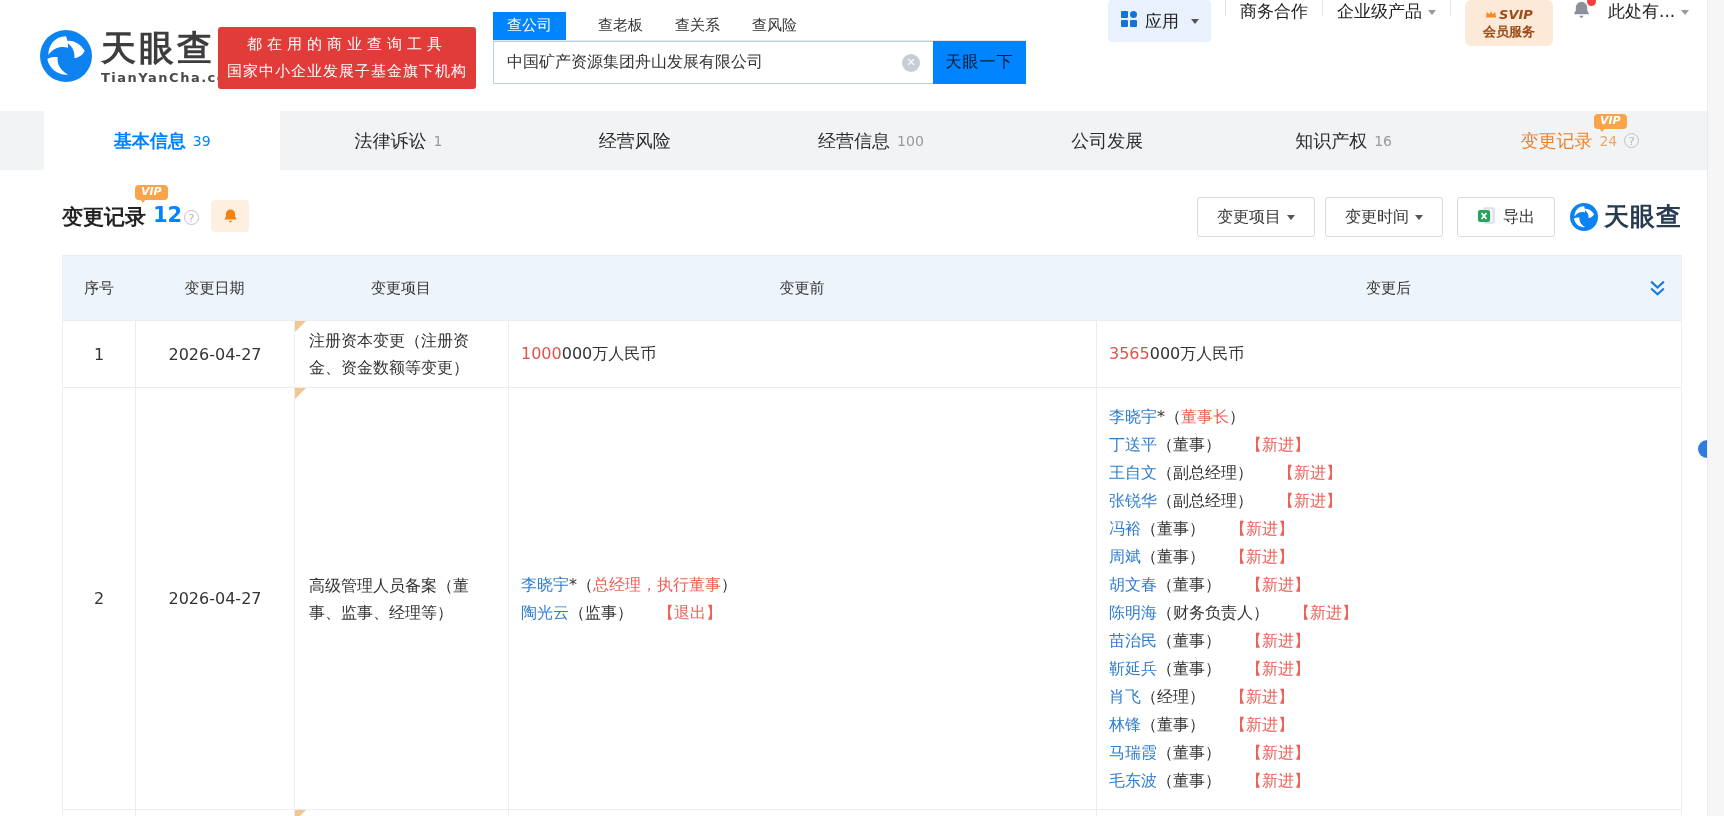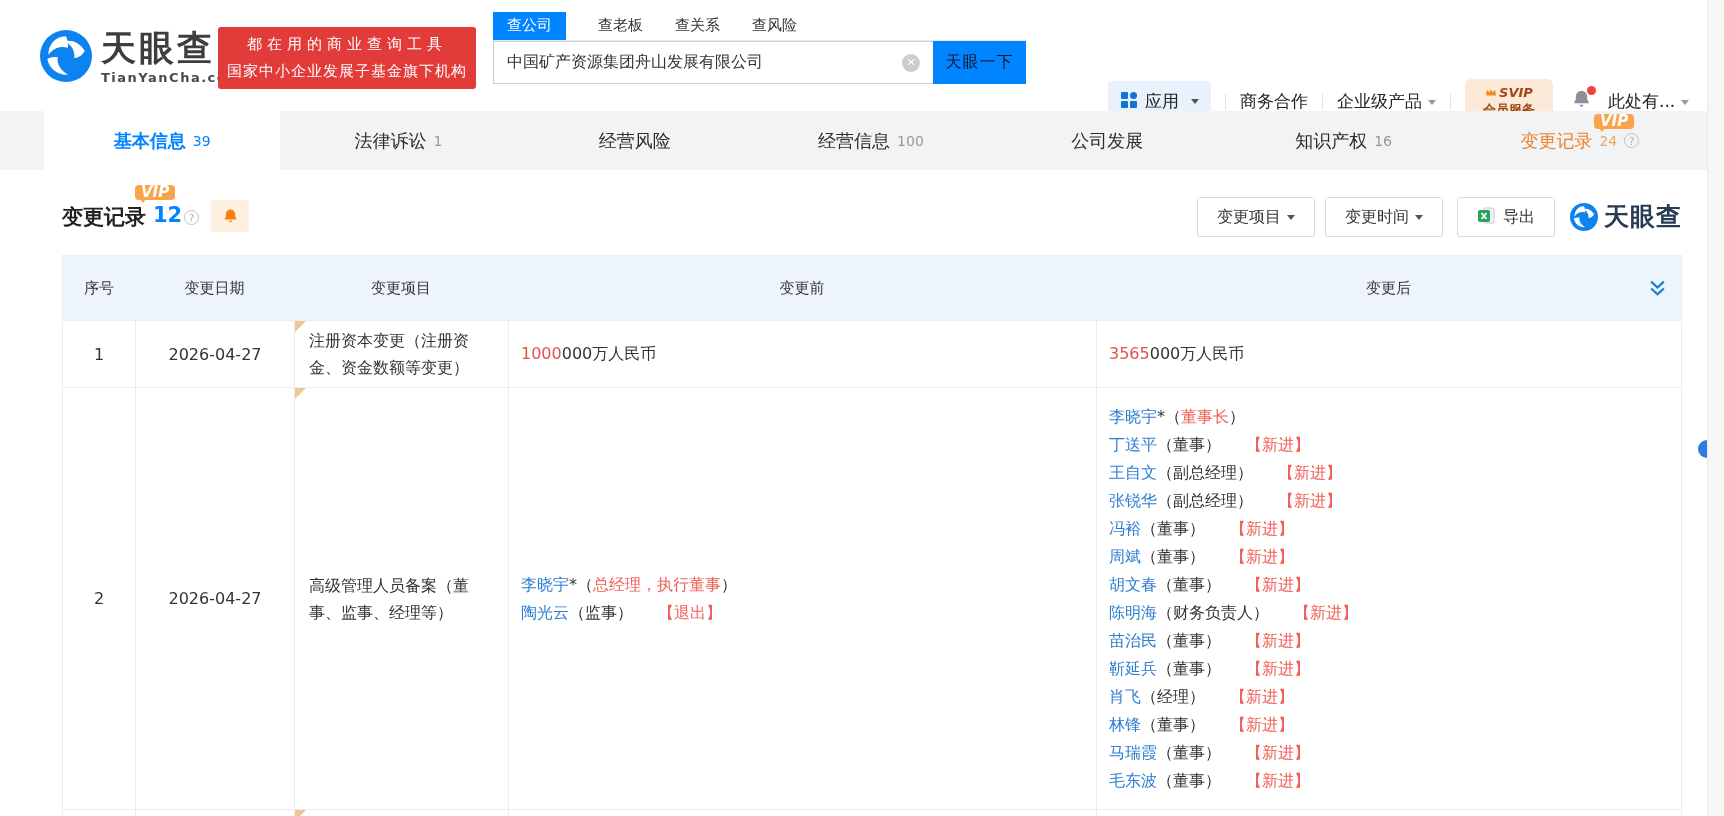--- a/index.html
+++ b/index.html
@@ -24,21 +24,21 @@
   .search{position:absolute;left:493px;top:12px;width:533px;}
   .search-tabs{display:flex;align-items:flex-end;gap:32px;border-bottom:1px solid #e8e8e8;}
   .s-tab{font-size:15px;color:#333;padding:4px 0 5px;cursor:pointer;}
   .s-tab.active{background:#0084ff;color:#fff;padding:4px 14px 5px;}
   .search-bar{display:flex;height:43px;}
   .input-wrap{position:relative;flex:1;}
   .search-input{width:100%;height:43px;box-sizing:border-box;border:1px solid #b9d2ec;border-right:none;font-size:16px;color:#333;padding:0 40px 0 13px;outline:none;font-family:inherit;}
   .clear-ic{position:absolute;right:13px;top:13px;width:18px;height:18px;border-radius:50%;background:#c9ccd1;color:#fff;font-size:11px;line-height:18px;text-align:center;cursor:pointer;}
   .search-btn{width:93px;height:43px;background:#0084ff;color:#0f172a;font-size:16px;border:none;cursor:pointer;font-family:inherit;letter-spacing:1px;}
 
-  .hmenu{position:absolute;left:1108px;top:0;height:111px;display:flex;align-items:center;margin-top:46px;}
+  .hmenu{position:absolute;left:1108px;top:0;height:111px;display:flex;}
   .apps-chip{display:flex;align-items:center;background:#e8f1fc;border-radius:4px;height:42px;padding:0 12px;cursor:pointer;}
   .apps-chip .lbl{font-size:17px;color:#222;margin:0 6px 0 7px;}
   .hm-sep{width:1px;height:16px;background:#e2e2e2;margin:0 14px;}
   .hm-link{font-size:17px;color:#222;cursor:pointer;white-space:nowrap;}
   .caret{display:inline-block;width:0;height:0;border-left:4px solid transparent;border-right:4px solid transparent;border-top:5px solid #555;margin-left:6px;vertical-align:middle;}
   .svip-chip{background:#fce9d8;border-radius:6px;width:88px;height:46px;display:flex;flex-direction:column;justify-content:center;align-items:center;color:#9e4a16;cursor:pointer;}
   .svip-chip .l1{font-size:13px;font-weight:900;font-style:italic;display:flex;align-items:center;gap:2px;line-height:16px;}
   .svip-chip .l2{font-size:13px;font-weight:bold;line-height:17px;}
   .bell-wrap{position:relative;margin:0 16px 0 18px;cursor:pointer;}
   .red-dot{position:absolute;top:-3px;right:-4px;width:9px;height:9px;border-radius:50%;background:#f3413d;}
@@ -48,21 +48,21 @@
   .navtabs{position:absolute;left:44px;top:0;width:1654px;height:59px;display:flex;}
   .ntab{flex:1;display:flex;align-items:center;justify-content:center;gap:7px;cursor:pointer;position:relative;}
   .ntab .lbl{font-size:18px;color:#2c2c2c;}
   .ntab .cnt{font-size:14px;color:#999;}
   .ntab.active{background:#fff;}
   .ntab.active .lbl{color:#0084ff;font-weight:bold;}
   .ntab.active .cnt{color:#0084ff;}
   .ntab.history .lbl{color:#ee8128;}
   .ntab.history .cnt{color:#e8a768;}
   .help-ic{display:inline-block;width:15px;height:15px;border:1px solid #c2c2c2;border-radius:50%;color:#b5b5b5;font-size:11px;line-height:15px;text-align:center;box-sizing:border-box;}
-  .vip-badge{position:absolute;background:#f9a44a;color:#fff;font-size:15px;font-style:italic;font-weight:bold;border-radius:4px;padding:1px 6px 2px;line-height:12px;}
+  .vip-badge{position:absolute;background:#f9a44a;color:#fff;font-size:11px;font-style:italic;font-weight:bold;border-radius:4px;padding:1px 6px 2px;line-height:12px;}
   .vip-badge::after{content:"";position:absolute;left:5px;bottom:-6px;border:3px solid transparent;border-top:4px solid #f9a44a;}
   .ntab .vip-badge{top:3px;left:56%;}
 
   
   .main{position:absolute;top:170px;left:62px;width:1620px;}
   .section-head{position:relative;height:85px;}
   .sh-vip{position:absolute;left:73px;top:15px;}
   .sh-title{position:absolute;left:0;top:33px;font-size:21px;font-weight:bold;color:#222;}
   .sh-count{position:absolute;left:91px;top:33px;font-size:21px;font-weight:bold;color:#0084ff;}
   .sh-help{position:absolute;left:122px;top:40px;}

